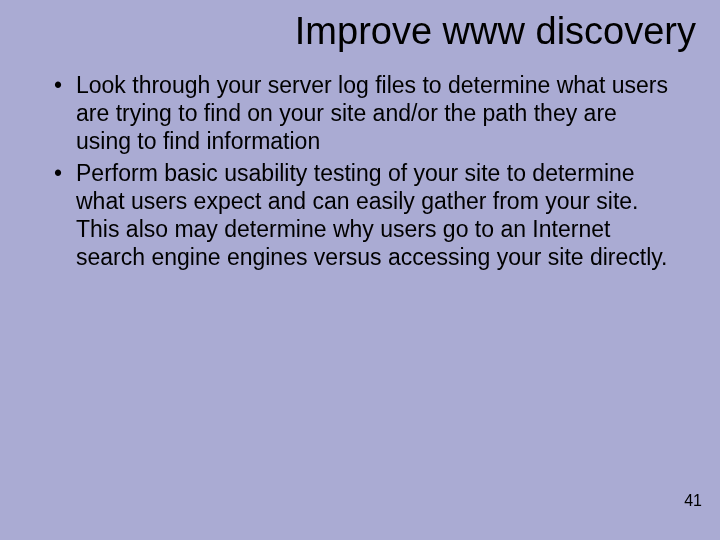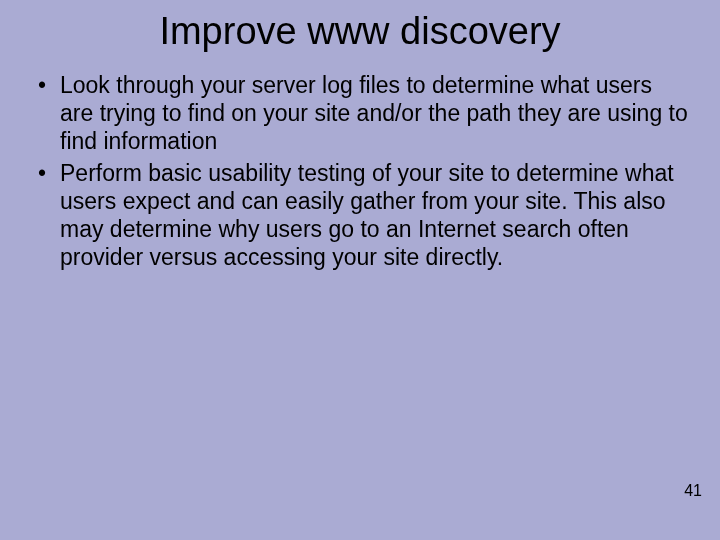--- a/index.html
+++ b/index.html
@@ -16,56 +16,56 @@
     position: relative;
   }
   .slide {
     box-sizing: border-box;
     width: 720px;
     height: 540px;
     padding: 8px 24px 24px 24px;
     position: relative;
   }
   .title {
-    text-align: center;
+    text-align: right;
     font-size: 38px;
     font-weight: 400;
     margin: 2px 0 18px 0;
     letter-spacing: 0px;
   }
   ul.bullets {
     list-style: none;
     padding: 0 8px 0 10px;
-    margin: 0;
+    margin: 16px;
   }
   ul.bullets li {
     position: relative;
     padding-left: 26px;
     font-size: 23px;
     line-height: 1.22;
     margin-bottom: 4px;
   }
   ul.bullets li::before {
     content: "•";
     position: absolute;
     left: 4px;
     top: 0;
     font-size: 23px;
   }
   .pagenum {
     position: absolute;
     right: 18px;
-    bottom: 40px;
+    bottom: 30px;
     font-size: 16px;
     margin-top: 48px;
   }
 </style>
 </head>
 <body>
 
 <div class="slide">
   <h1 class="title">Improve www discovery</h1>
   <ul class="bullets">
     <li>Look through your server log files to determine what users are trying to find on your site and/or the path they are using to find information</li>
-    <li>Perform basic usability testing of your site to determine what users expect and can easily gather from your site. This also may determine why users go to an Internet search often provider versus accessing your site directly.</li>
+    <li>Perform basic usability testing of your site to determine what users expect and can easily gather from your site. This also may determine why users go to an Internet search engine engines versus accessing your site directly.</li>
   </ul>
   <div class="pagenum">41</div>
 </div>
 
 </body></html>

